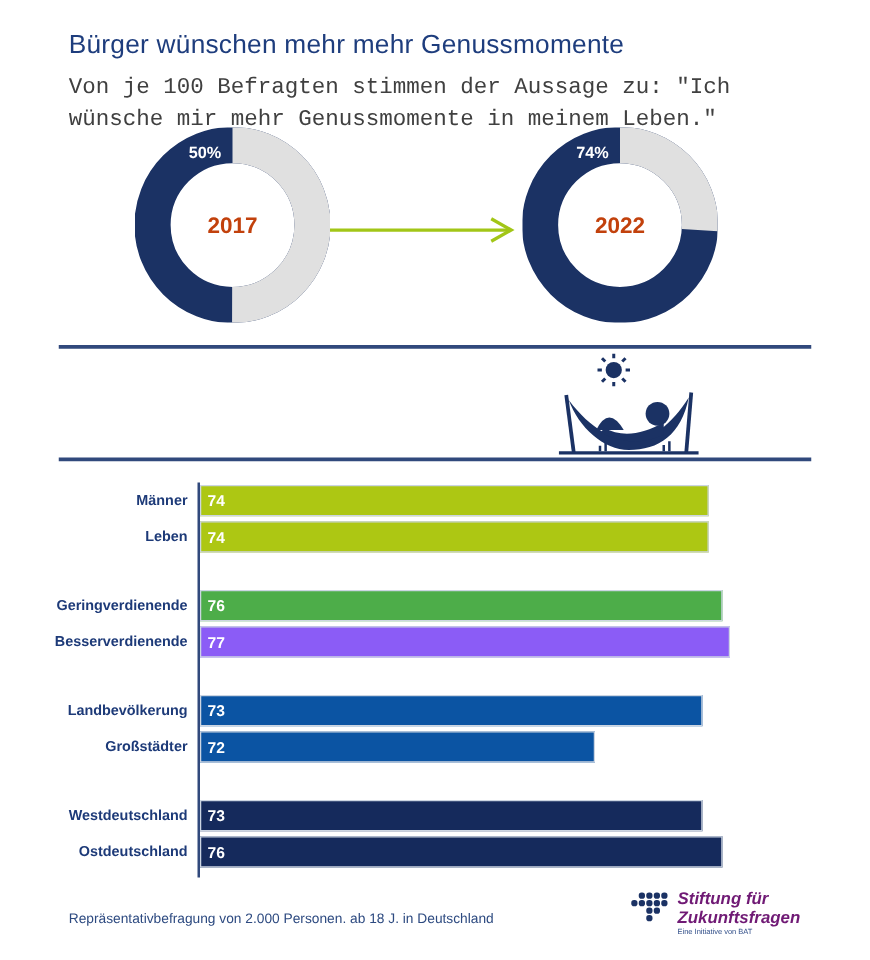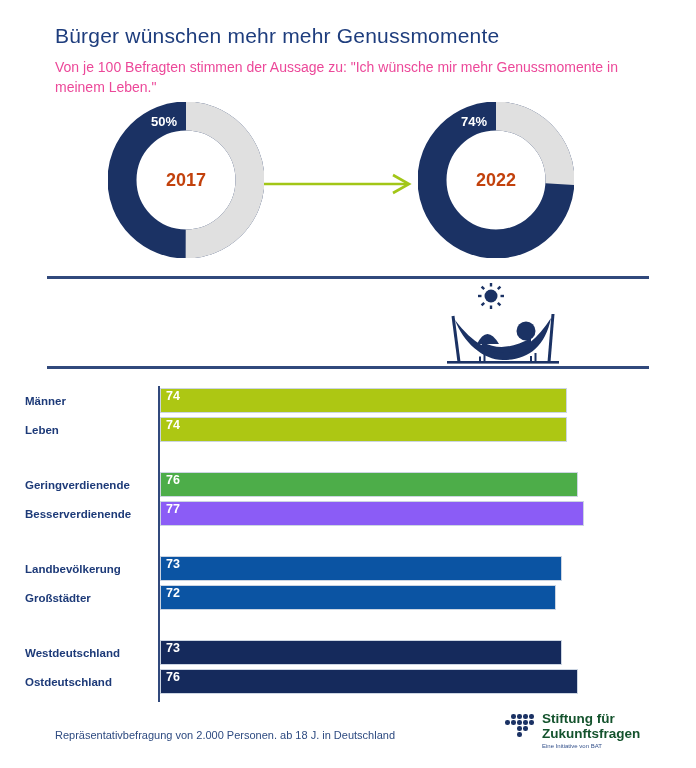--- a/index.html
+++ b/index.html
@@ -3,22 +3,22 @@
 <meta charset="utf-8">
 <style>
   * { margin:0; padding:0; box-sizing:border-box; }
   html,body { background:#ffffff; }
   body { font-family:"Liberation Sans", sans-serif; }
   .page { position:relative; width:696px; height:768px; background:#ffffff; overflow:hidden; }
 
   
   .title { position:absolute; left:55px; top:24px; font-size:21px; font-weight:500;
            color:#1e3d7d; letter-spacing:0.2px; }
-  .subtitle { position:absolute; left:55px; top:57px; width:575px; font-size:14px;
-              line-height:1.45; color:#ec4899; font-weight:400; }
+  .subtitle { position:absolute; left:55px; top:57px; width:575px; font-size:18px;
+              line-height:1.45; color:#404040; font-weight:400;font-family:Liberation Mono, monospace; }
 
   
   .donut { position:absolute; width:156px; height:156px; }
   .donut-2017 { left:108px; top:102px; }
   .donut-2022 { left:418px; top:102px; }
   .donut svg { display:block; }
   .donut-year { position:absolute; left:0; top:0; width:156px; height:156px;
                 display:flex; align-items:center; justify-content:center;
                 font-size:18px; font-weight:bold; color:#c2410c; }
   .donut-pct { position:absolute; left:30px; top:12px; width:52px; text-align:center;
@@ -34,36 +34,36 @@
   .banner-icon { position:absolute; left:447px; top:282px; }
 
   
   .chart { position:absolute; left:0; top:386px; width:696px; height:318px; }
   .chart-axis { position:absolute; left:158px; top:0; width:2px; height:316px; background:#31497c; }
   .chart-rows { position:absolute; left:0; top:2px; width:696px; }
   .bar-group { margin-bottom:30px; }
   .bar-group:last-child { margin-bottom:11px; }
   .bar-row { display:flex; align-items:center; margin-bottom:4px; }
   .bar-row:last-child { margin-bottom:0; }
-  .bar-label { flex:0 0 150px; font-size:11.5px; font-weight:600;
-               color:#1d3a78;padding-left:25px; }
+  .bar-label { flex:0 0 150px; text-align:right; font-size:11.5px; font-weight:600;
+               color:#1d3a78; }
   .bar { margin-left:10px; height:25px; border:1px solid #ccd5e2; display:flex;
-         }
+         align-items:center; }
   .bar-value { padding-left:5px; font-size:12.5px; font-weight:bold; color:#ffffff; }
 
   
   .source { position:absolute; left:55px; top:729px; font-size:11px; font-weight:500;
             color:#2d4a80; }
   .logo { position:absolute; left:505px; top:711px; display:flex; gap:7px; }
   .logo-dots { display:grid; grid-template-columns:repeat(5, 6px); grid-auto-rows:6px;
                margin-top:3px; }
   .dot { width:4.5px; height:4.5px; border-radius:50%; }
   .dot.on { background:#1b3264; }
-  .logo-text .l1, .logo-text .l2 { font-size:13.5px; font-weight:800; color:#14532d;
-                                   line-height:1.12; }
+  .logo-text .l1, .logo-text .l2 { font-size:13.5px; font-weight:800; color:#701a75;
+                                   line-height:1.12;font-style:italic; }
   .logo-text .tagline { font-size:6px; color:#33508a; margin-top:2px; }
 </style>
 </head>
 <body>
 
 <div class="page">
 
   <div class="title">Bürger wünschen mehr mehr Genussmomente</div>
   <div class="subtitle">Von je 100 Befragten stimmen der Aussage zu: "Ich wünsche mir mehr Genussmomente in meinem Leben."</div>
 
@@ -155,21 +155,21 @@
         </div>
         <div class="bar-group">
           <div class="bar-row">
             <div class="bar-label">Landbevölkerung</div>
             <div class="bar" style="width: 401.5px; background: rgb(11, 84, 163);">
               <span class="bar-value">73</span>
             </div>
           </div>
           <div class="bar-row">
             <div class="bar-label">Großstädter</div>
-            <div class="bar" style="width: 396px; background: rgb(11, 84, 163);">
+            <div class="bar" style="width: 316px; background: rgb(11, 84, 163);">
               <span class="bar-value">72</span>
             </div>
           </div>
         </div>
         <div class="bar-group">
           <div class="bar-row">
             <div class="bar-label">Westdeutschland</div>
             <div class="bar" style="width: 401.5px; background: rgb(21, 42, 92);">
               <span class="bar-value">73</span>
             </div>

